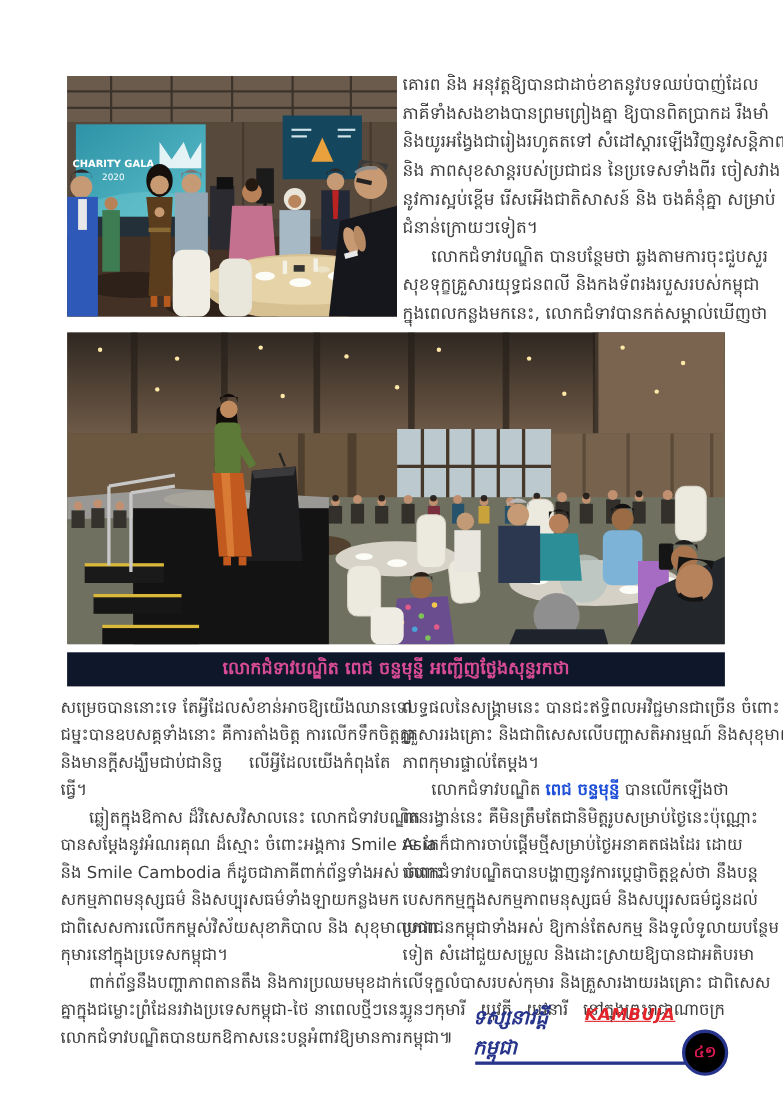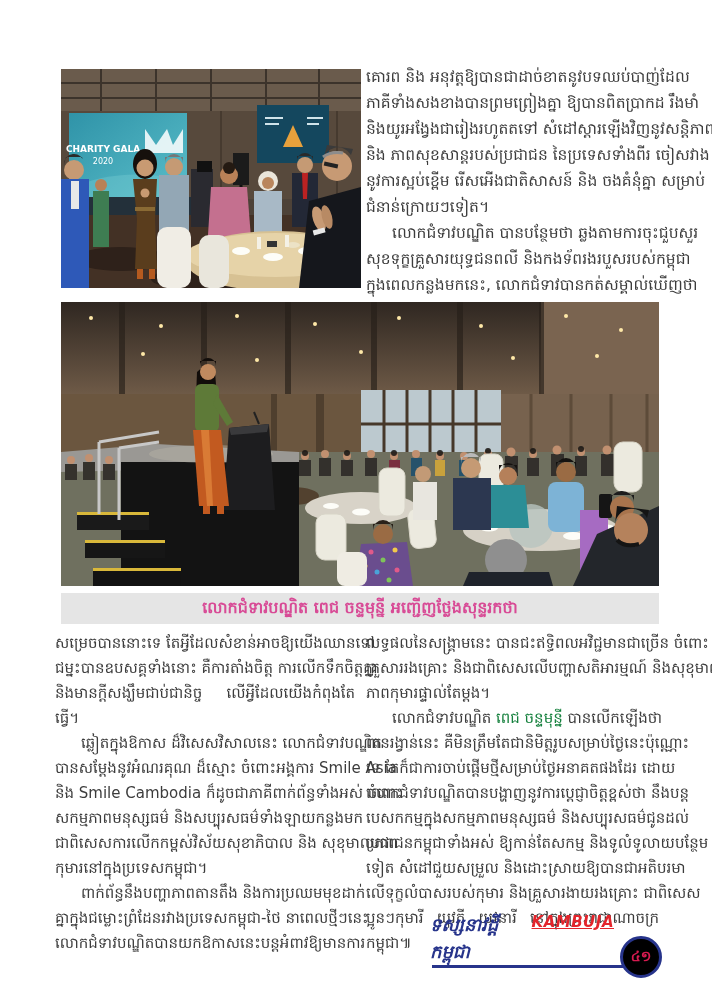--- a/index.html
+++ b/index.html
@@ -16,25 +16,25 @@
   
   .col{position:absolute;color:#3c3c3c;}
   #col-top-right{left:366px;top:64px;width:292px;font-size:15.5px;}
   #col-top-right .tline{line-height:26px;}
   #col-bottom-left{left:55px;top:631px;width:300px;font-size:15px;}
   #col-bottom-right{left:366px;top:631px;width:293px;font-size:15px;}
   #col-bottom-left .tline,#col-bottom-right .tline{line-height:25px;}
   .tline{text-align:justify;text-align-last:justify;white-space:nowrap;}
   .tline.end{text-align-last:left;white-space:normal;}
   .tline.indent{text-indent:26px;}
-  .name{color:#15803d;font-weight:normal;}
+  .name{color:#1d4ed8;font-weight:bold;}
   
   #caption-bar{
     position:absolute;left:61px;top:593px;width:598px;height:31px;
-    background:#e5e5e5;display:flex;align-items:center;justify-content:center;
+    background:#0f172a;display:flex;align-items:center;justify-content:center;
     color:#d84b96;font-weight:bold;font-size:16px;
   }
   
   #footer{position:absolute;left:430px;top:936px;width:232px;height:42px;}
   #footer .rule{position:absolute;left:2px;top:29px;width:210px;height:2.5px;background:#27348b;}
   #footer .ftext{
     position:absolute;left:0;right:48px;bottom:11px;display:flex;gap:12px;
     align-items:flex-start;justify-content:flex-end;font-style:italic;font-weight:bold;
   }
   #footer .kh{color:#27348b;font-size:18px;}

